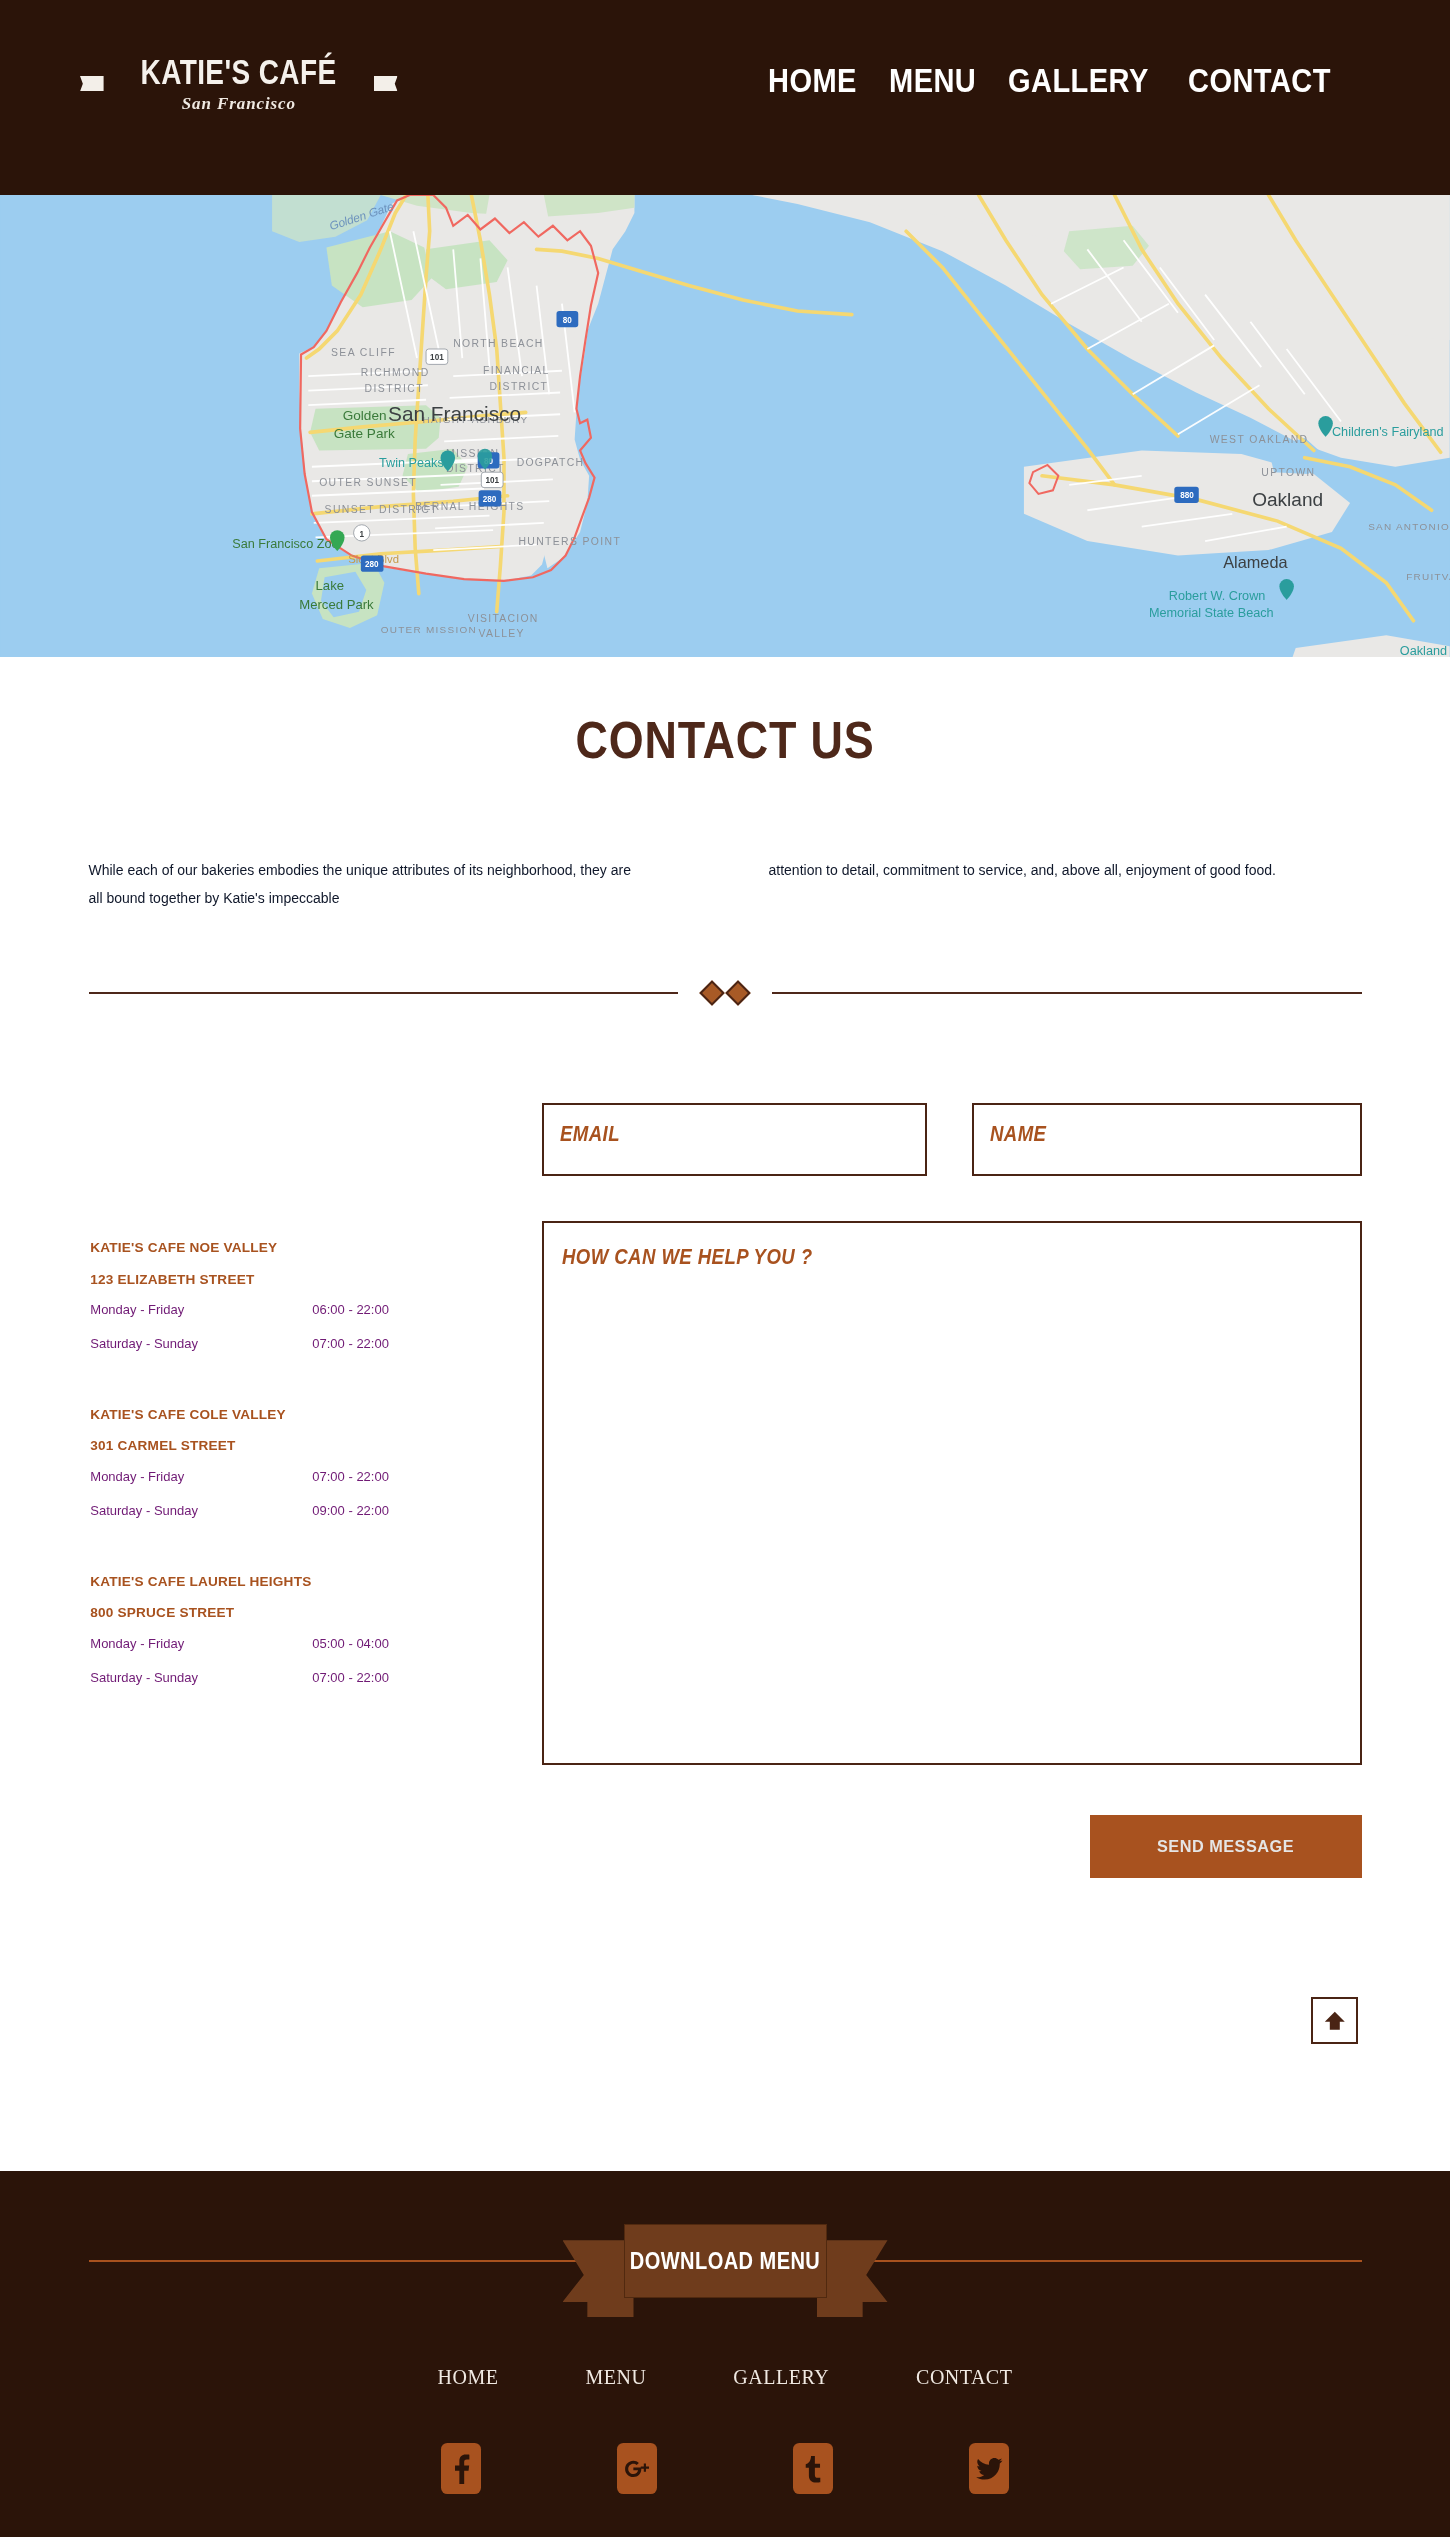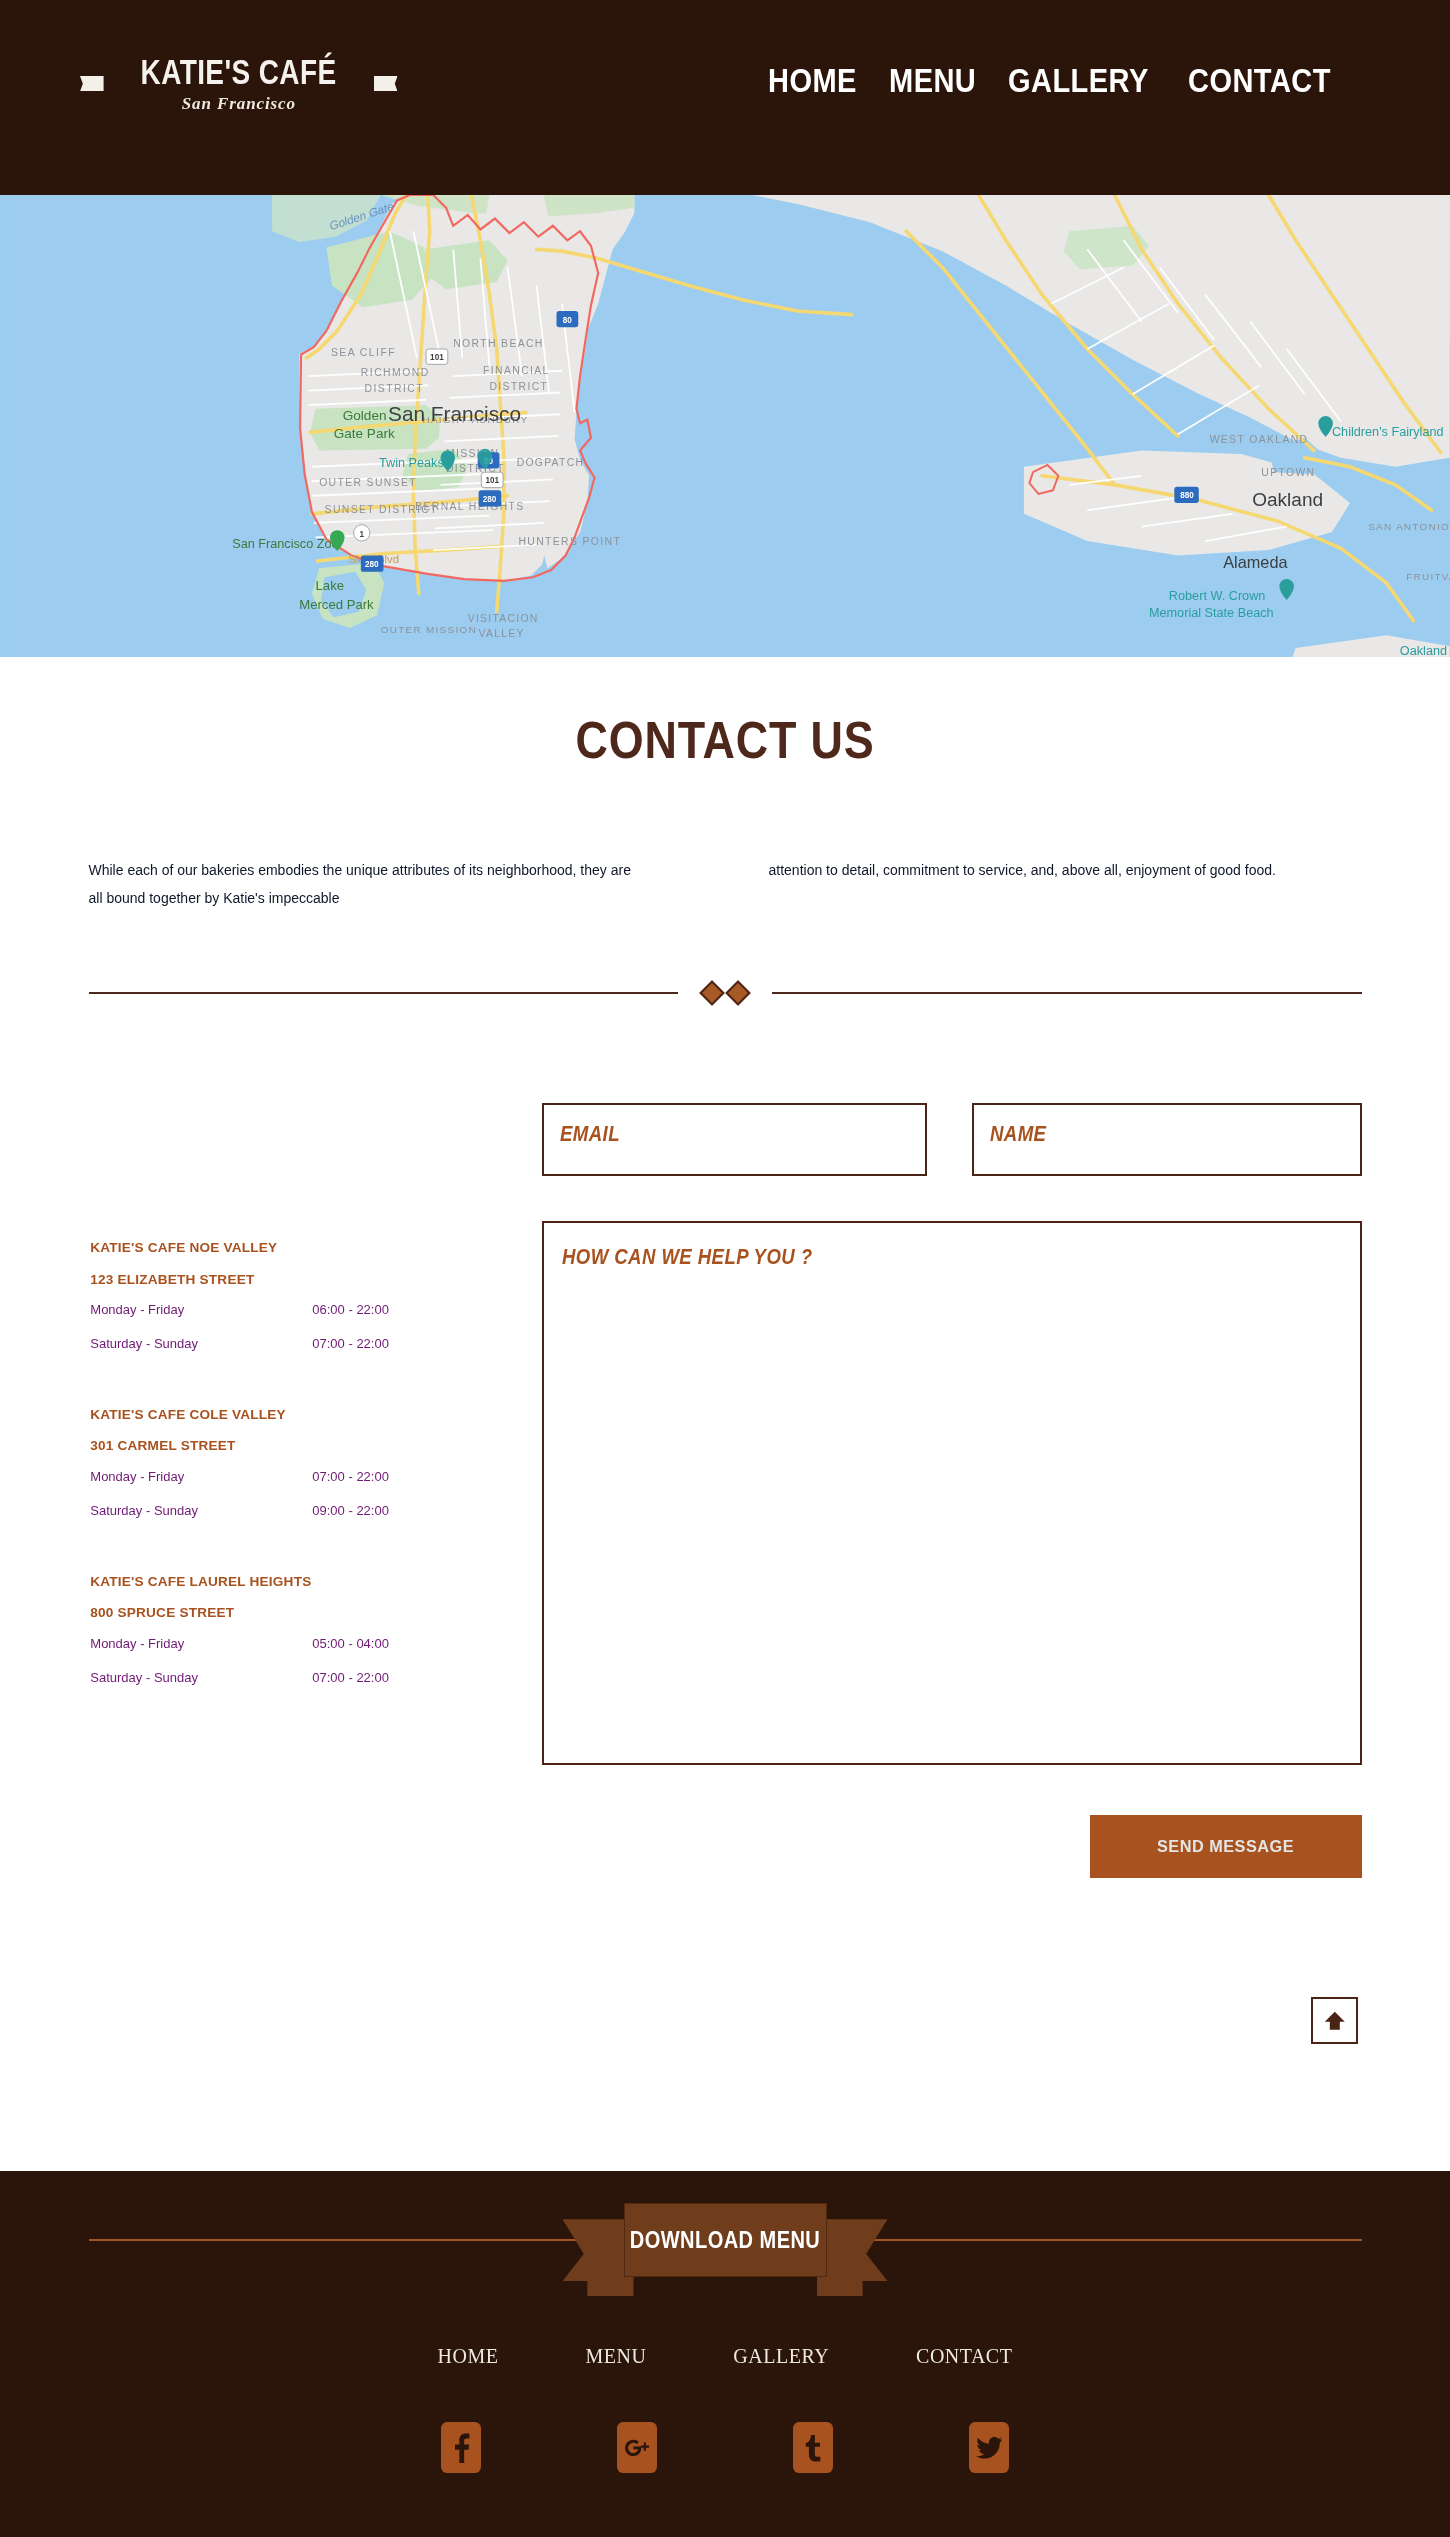--- a/index.html
+++ b/index.html
@@ -214,21 +214,21 @@
   .site-footer {
     position: absolute;
     top: 2171px; left: 0;
     width: 1450px; height: 367px;
     background: #2b1409;
   }
   .ribbon-block {
     position: relative;
     width: 1273px;
     margin: 0 auto;
-    padding-top: 32px;
+    padding-top: 53px;
     display: flex; align-items: center; justify-content: center;
   }
   .rule { height: 2.7px; background: #a8521f; flex: 1 1 auto; }
   .ribbon {
     position: relative;
     margin: 0 23.6px;
     flex: 0 0 auto;
   }
   .ribbon-tail {
     position: absolute;

